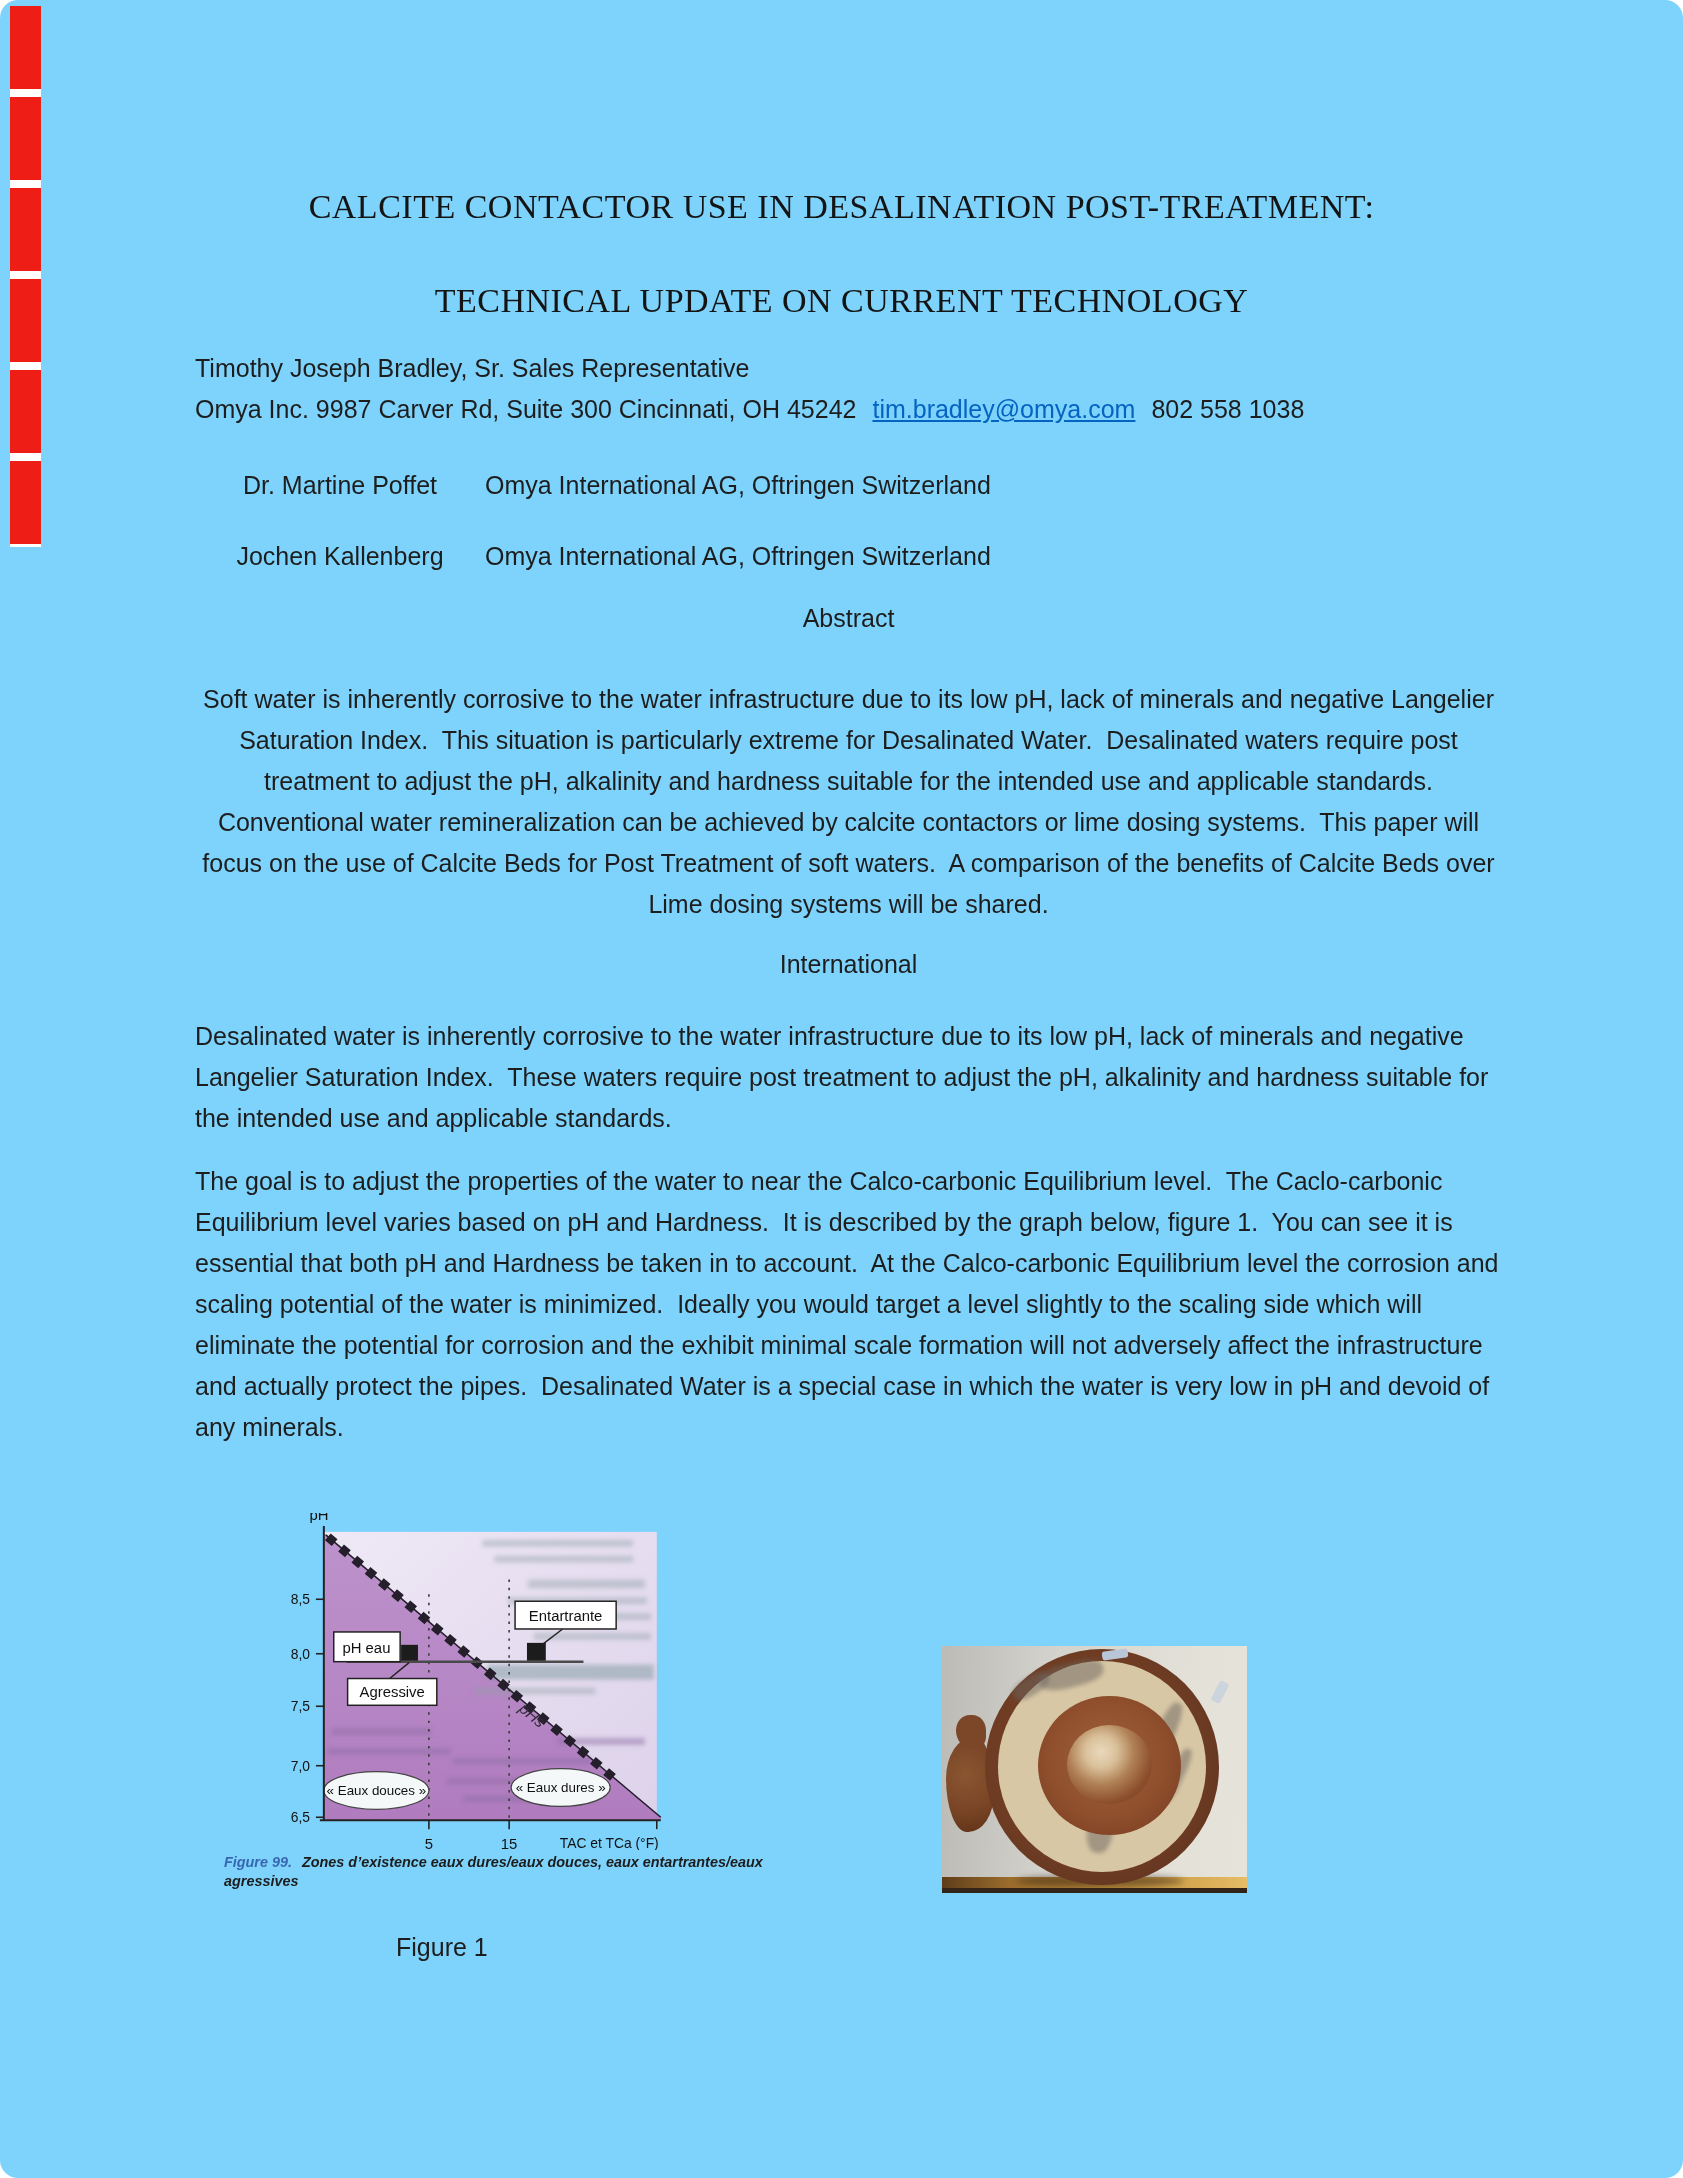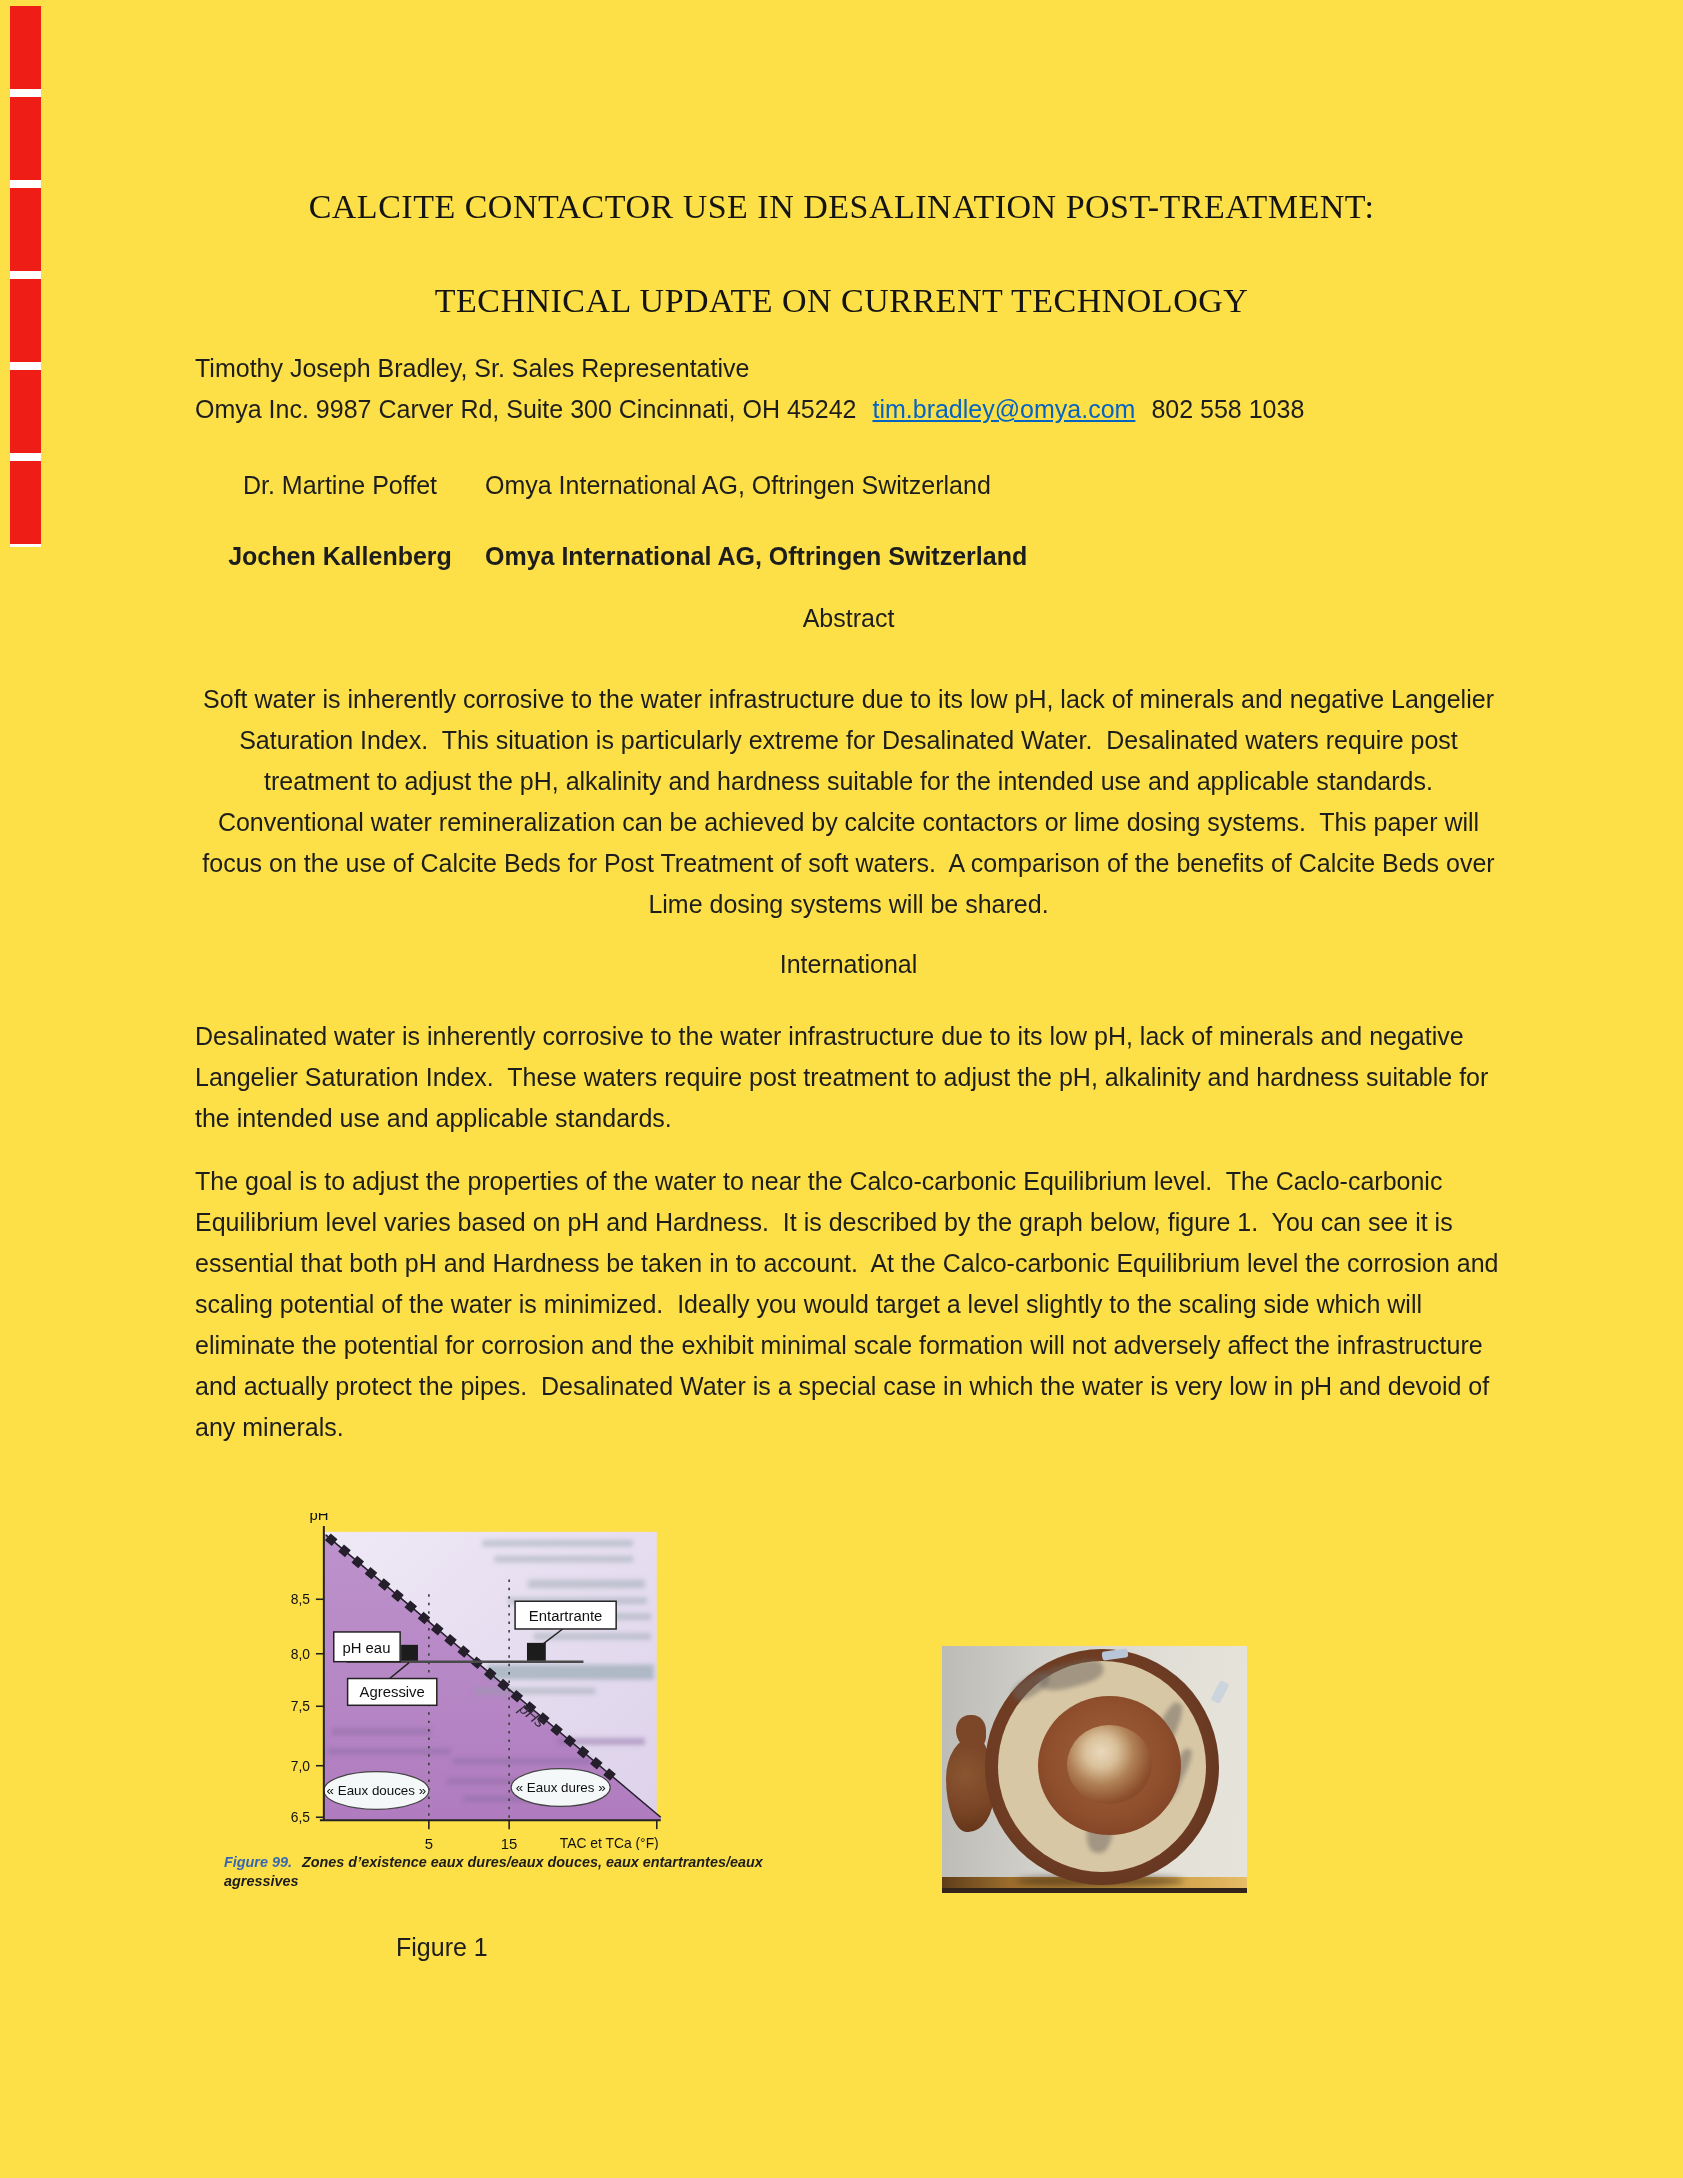--- a/index.html
+++ b/index.html
@@ -1,34 +1,34 @@
 <!DOCTYPE html>
 <html><head>
 <meta charset="utf-8">
 <style>
   html,body{margin:0;padding:0;background:#ffffff;}
-  .page{position:relative;width:1683px;height:2178px;background:#fde047;overflow:hidden;
-        font-family:"Liberation Sans",sans-serif;color:#1d1d1d;}
+  .page{position:relative;width:1683px;height:2178px;background:#7dd3fc;overflow:hidden;
+        font-family:"Liberation Sans",sans-serif;color:#1d1d1d;border-radius:18px;}
 
   
   .red-marks{position:absolute;left:10px;top:6px;width:31px;height:541px;
     background:repeating-linear-gradient(180deg,#ee1d15 0px,#ee1d15 83px,#ffffff 83px,#ffffff 91px);}
 
   .title{position:absolute;left:0;width:1683px;text-align:center;
          font-family:"Liberation Serif","DejaVu Serif",serif;font-size:34px;letter-spacing:0.5px;color:#141414;}
   .t1{top:188px;} .t2{top:282px;}
 
   .bodytext{position:absolute;left:195px;width:1307px;font-size:25px;line-height:41px;
             white-space:pre-wrap;color:#1d1d1d;}
   .byline{top:348px;}
   .address{top:389px;}
   .address a{color:#0563c1;text-decoration:underline;}
   .address .gap{display:inline-block;width:16px;}
   .contrib{display:flex;text-align:center;}
-  .c1{top:465px;} .c2{top:536px;font-weight:bold;}
+  .c1{top:465px;} .c2{top:536px;}
   .contrib .name{display:inline-block;width:290px;}
   .heading{position:absolute;left:195px;width:1307px;text-align:center;font-size:25px;}
   .h-abstract{top:604px;} .h-intro{top:950px;}
   .p-abstract{top:679px;text-align:center;}
   .p-intro1{top:1016px;}
   .p-intro2{top:1161px;}
 
   .figure-label{position:absolute;left:396px;top:1933px;font-size:25px;color:#1d1d1d;}
 
   

